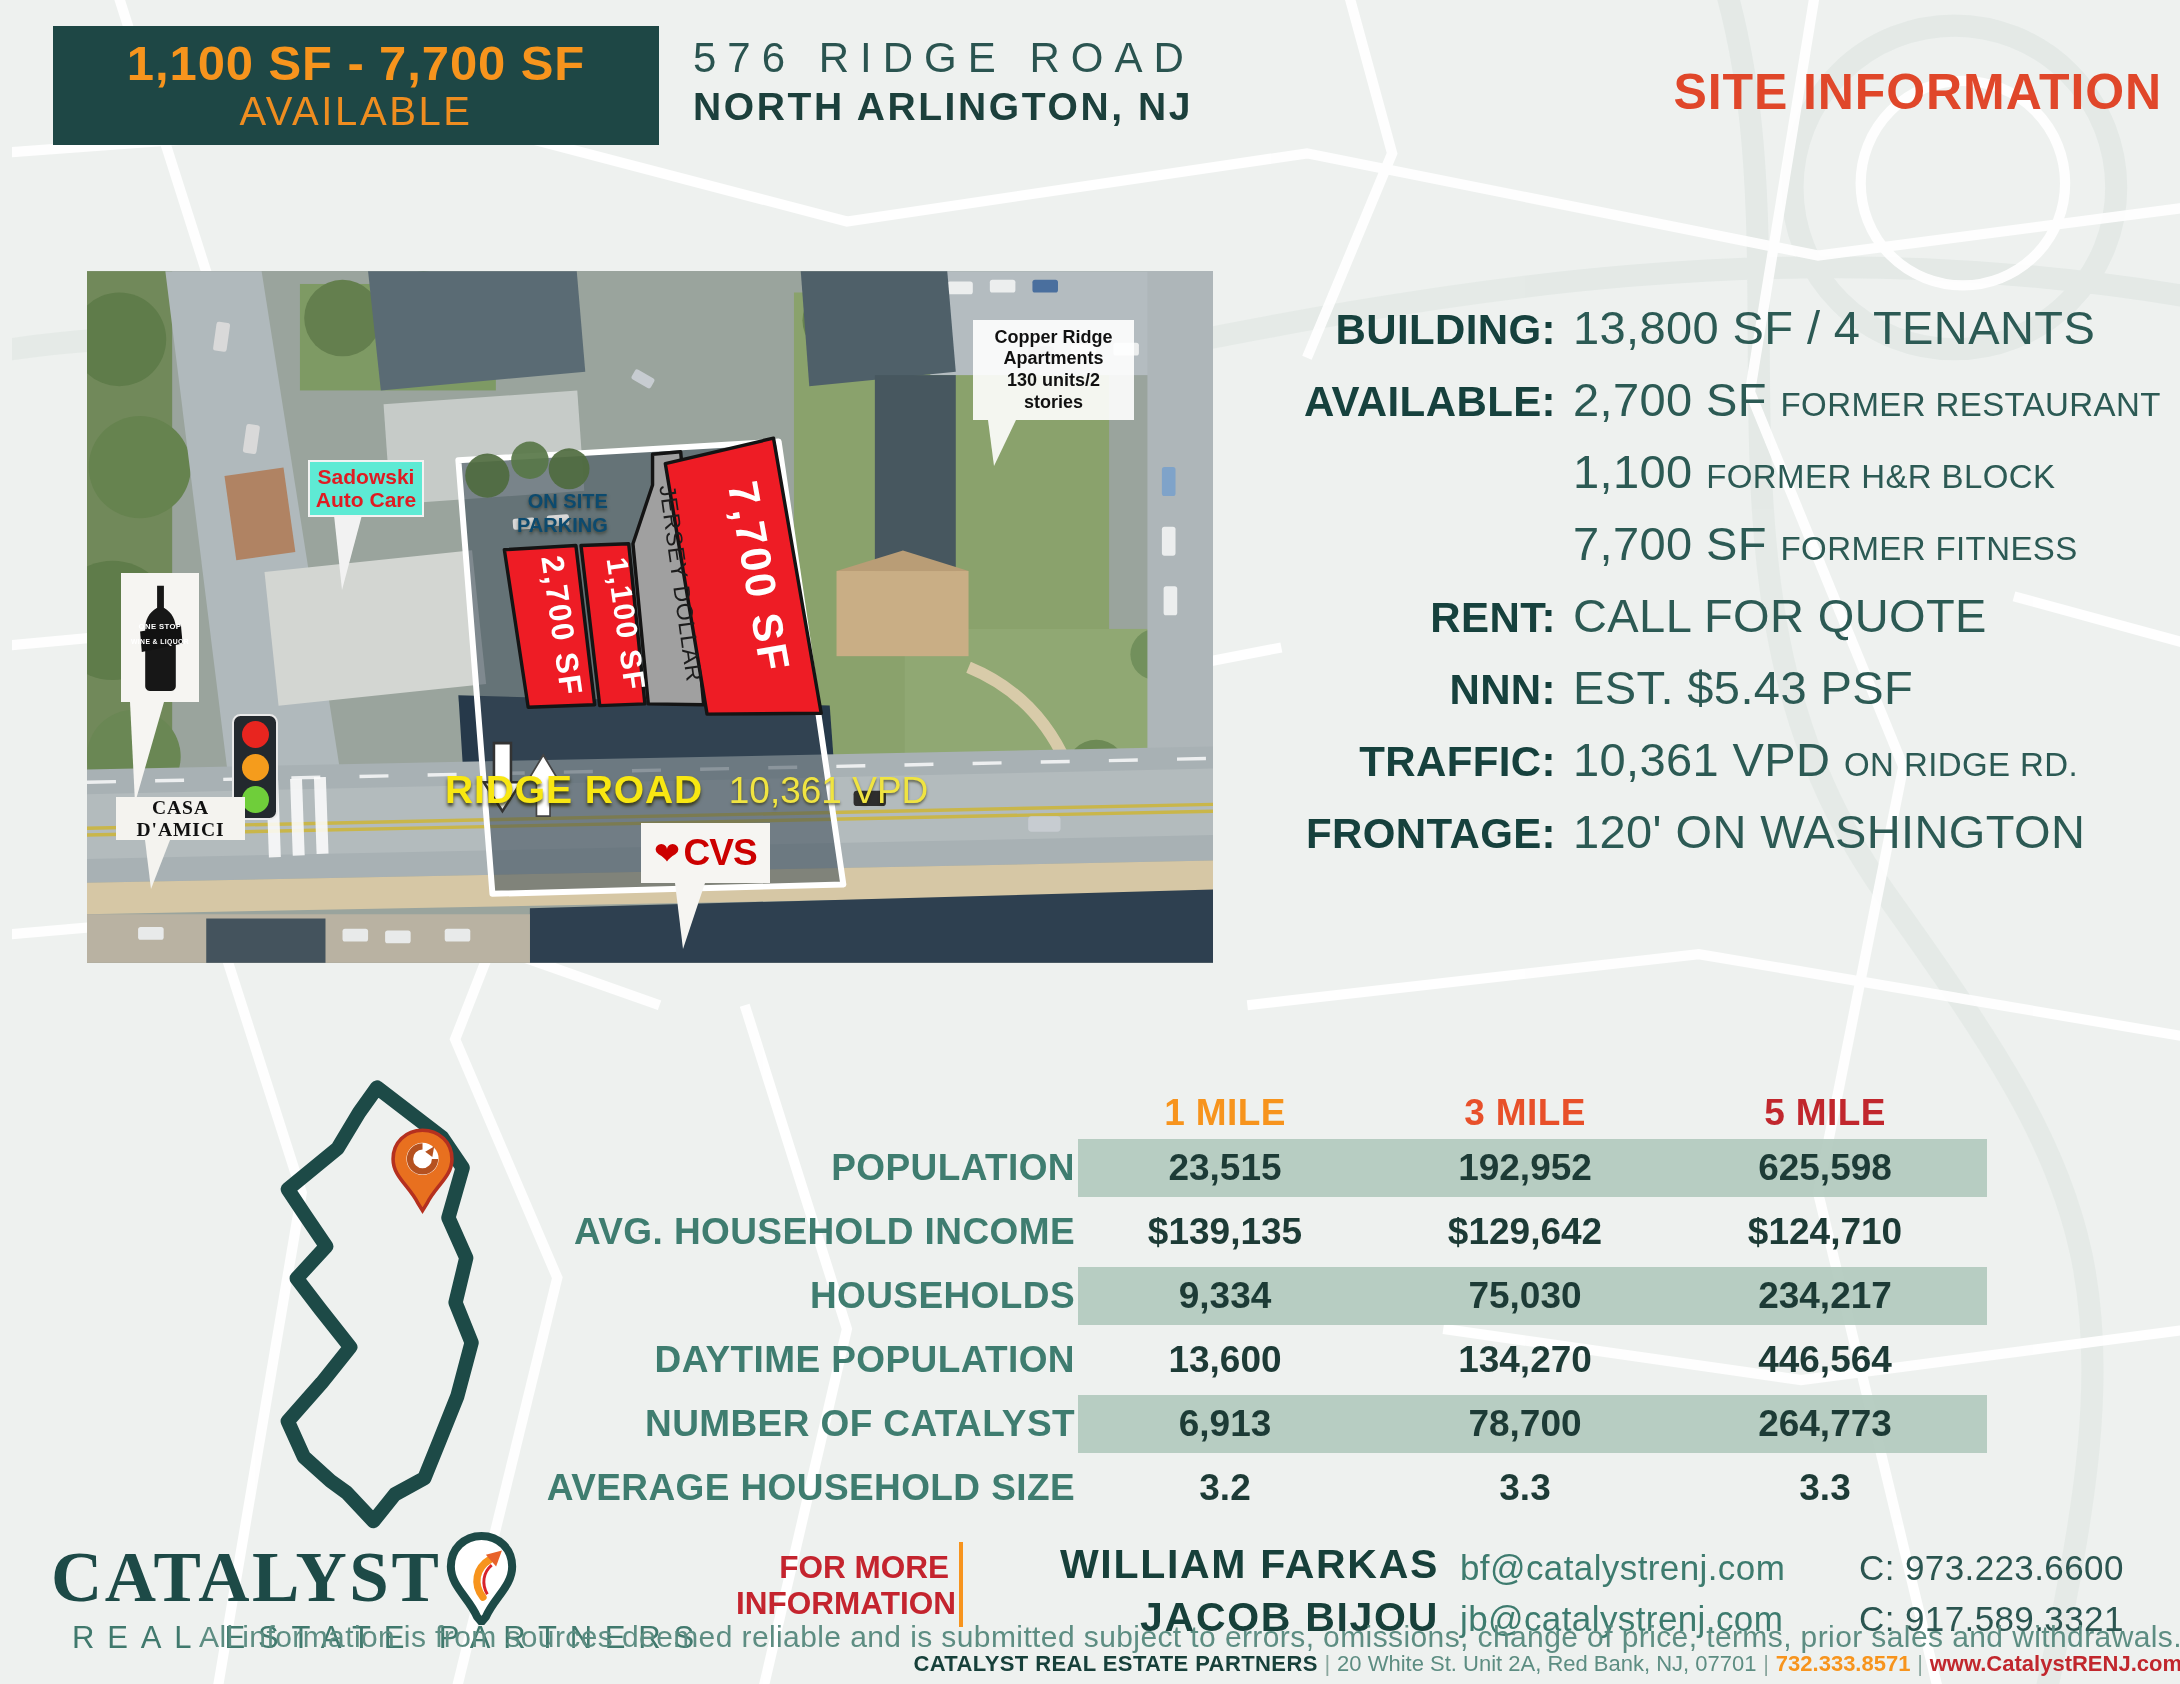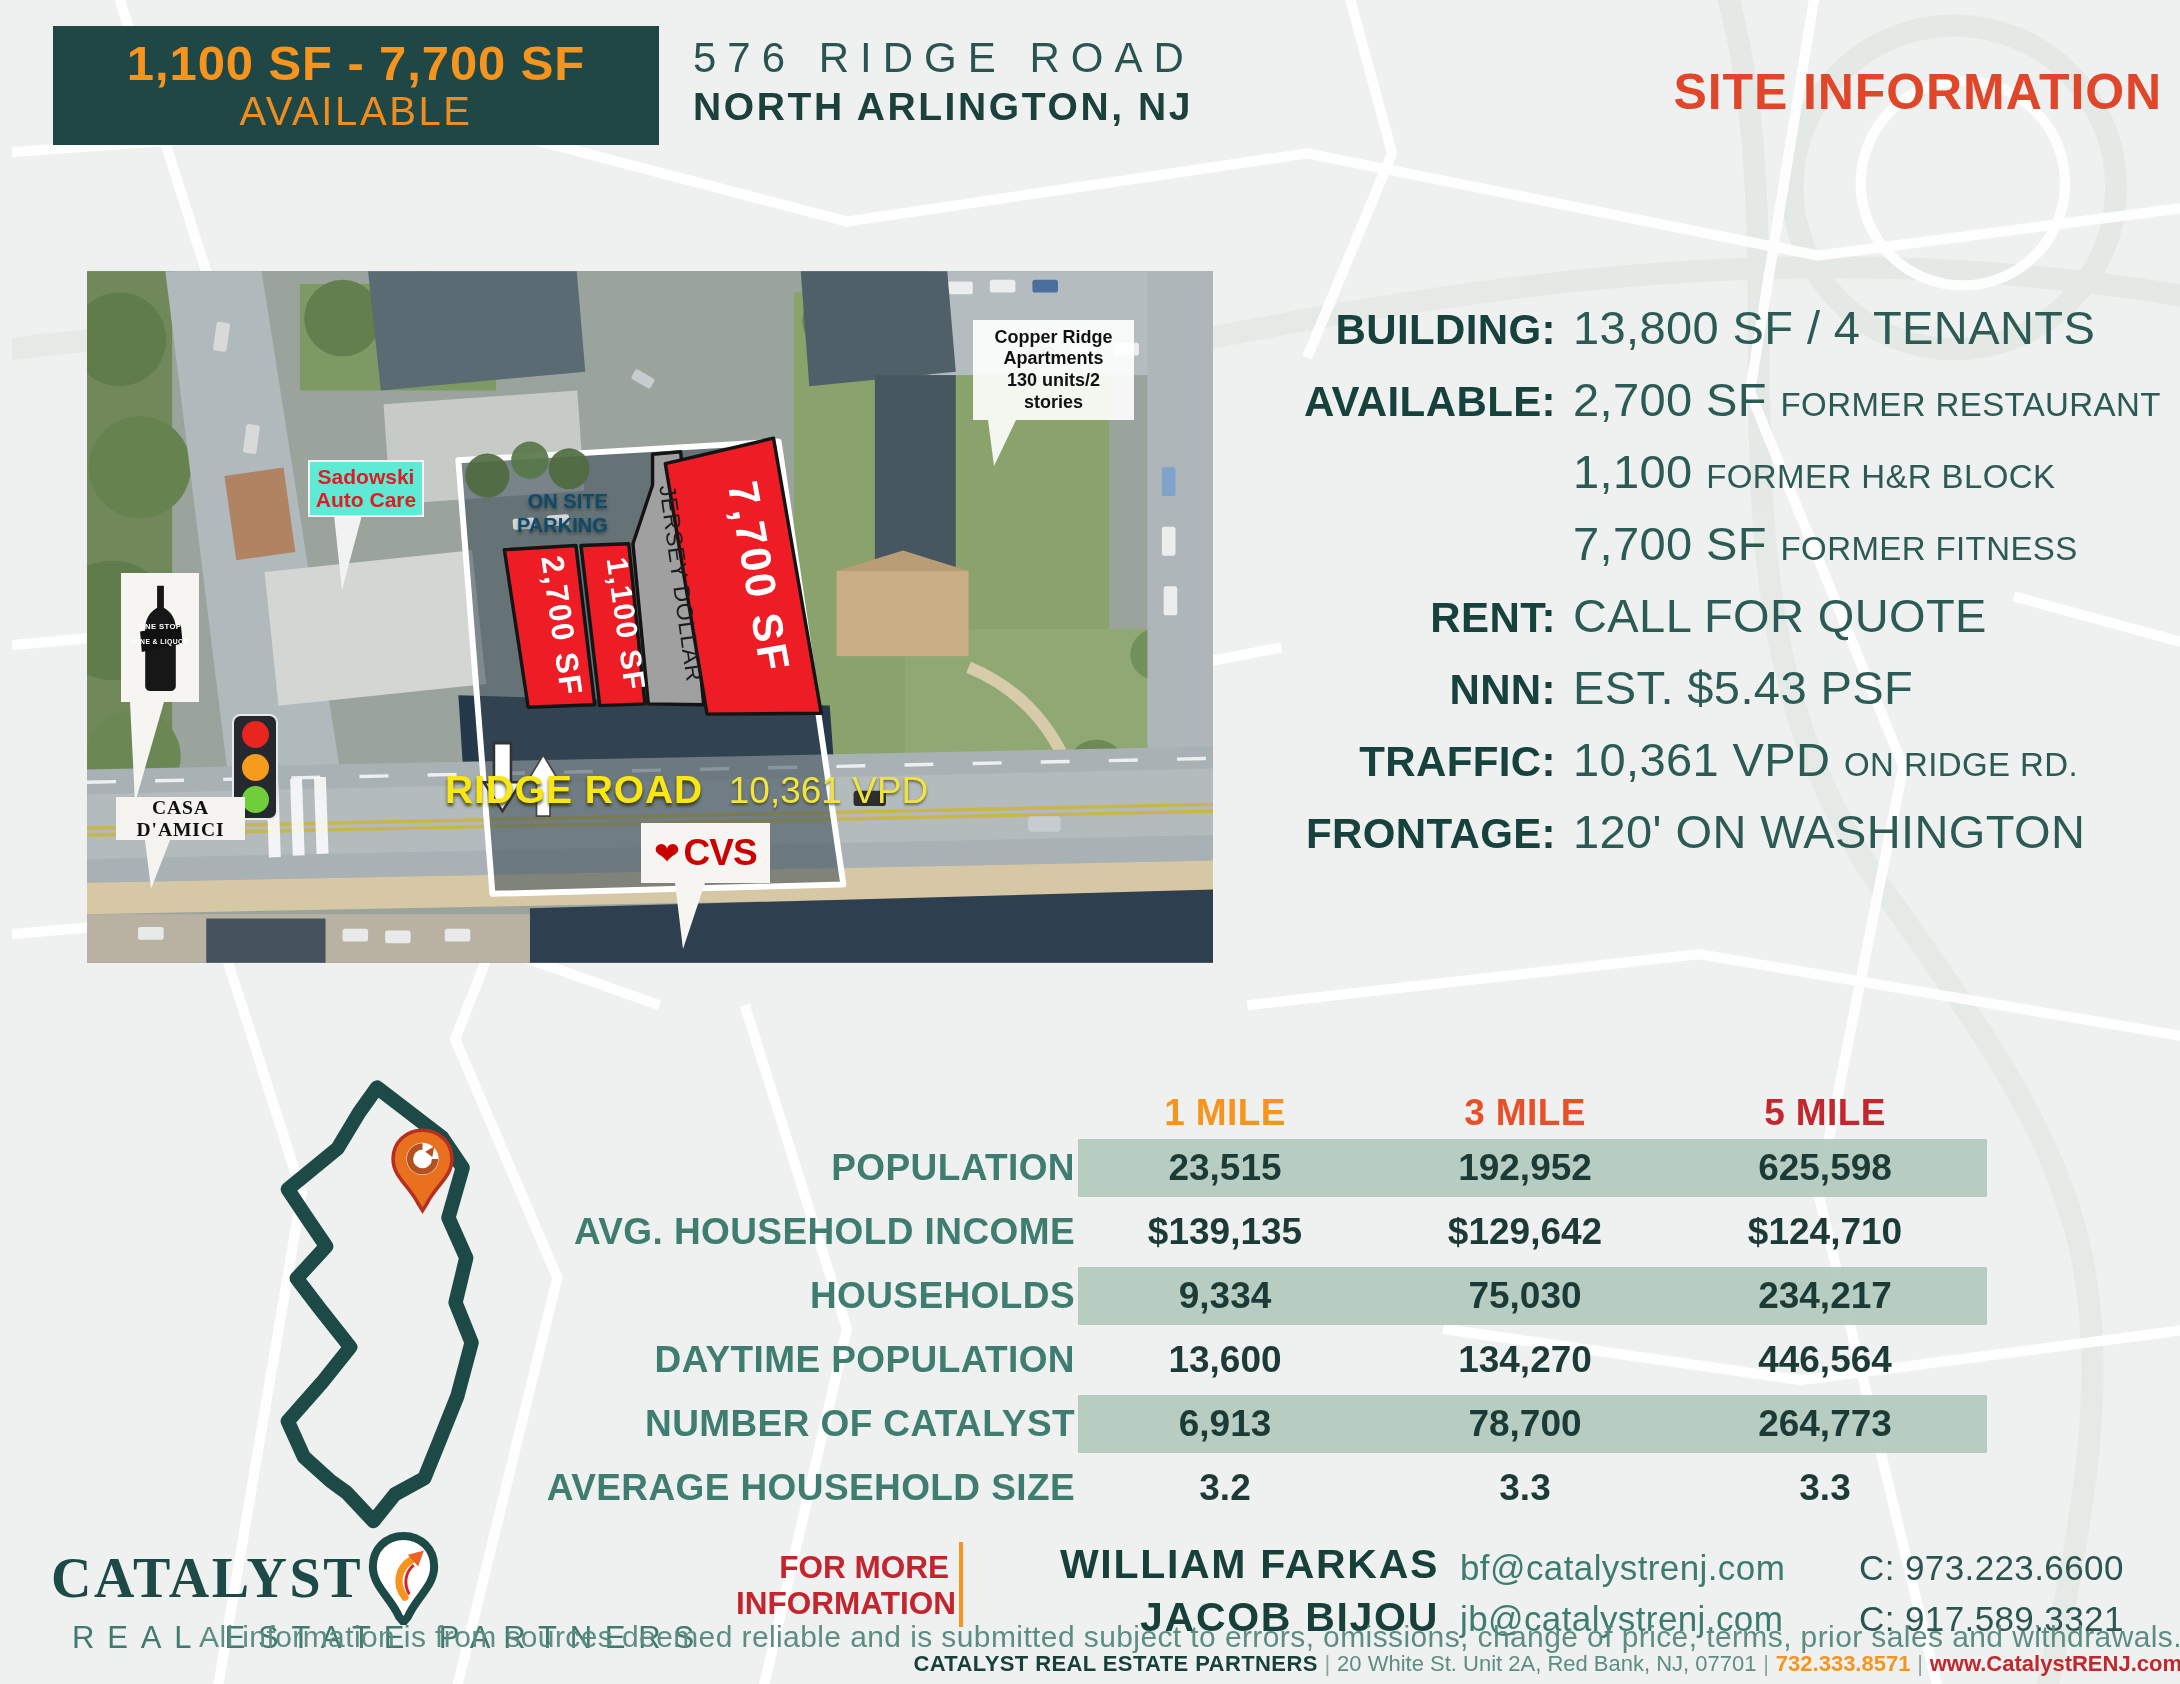--- a/index.html
+++ b/index.html
@@ -63,21 +63,21 @@
   .demo-head .col { width:300px; text-align:center; font-size:37px; font-weight:800; letter-spacing:0.4px; }
   .demo-row { position:relative; display:flex; align-items:center; height:64px; }
   .demo-row .band { position:absolute; left:555px; right:-12px; top:2.6px; bottom:2.6px; background:rgba(176,201,188,0.9); z-index:0; }
   .demo-row .lab { width:552px; text-align:right; font-size:37px; font-weight:700; color:#3f7d70; letter-spacing:0.4px; z-index:1; }
   .demo-row .val { width:300px; text-align:center; font-size:37px; font-weight:800; color:#1d3b36; z-index:1; }
 
   .njmap { left:228px; top:1075px; }
 
   
   .logo { left:39px; top:1530px; display:flex; align-items:center; }
-  .logo .word { font-family:"Liberation Serif", serif; font-size:56px; font-weight:700; color:#1d4a47; letter-spacing:2.6px; line-height:1; }
+  .logo .word { font-family:"Liberation Serif", serif; font-size:71px; font-weight:700; color:#1d4a47; letter-spacing:2.6px; line-height:1; }
   .logo-sub { left:60px; top:1620px; font-size:31px; color:#40796d; letter-spacing:12.8px; }
   .moreinfo { left:724px; top:1549px; width:213px; text-align:right; font-size:31.5px; font-weight:800; color:#c4242e; line-height:1.15; }
   .vdivider { left:947px; top:1542px; width:4.3px; height:85px; background:#f7941d; }
   .names { left:963px; top:1538px; width:464px; text-align:right; font-size:41px; font-weight:700; color:#17403a; letter-spacing:1.7px; line-height:1.3; }
   .emails { left:1448px; top:1543px; font-size:35px; color:#3d7b6e; line-height:1.45; letter-spacing:0.4px; }
   .phones { left:1847px; top:1543px; font-size:35px; color:#2b5550; line-height:1.45; letter-spacing:0.4px; }
   .disc1 { left:0; top:1620px; width:2170px; text-align:right; font-size:30px; color:#5d8d82; letter-spacing:0.4px; }
   .disc2 { left:0; top:1651px; width:2170px; text-align:right; font-size:22px; color:#5d8d82; }
   .disc2 .brand { font-weight:800; color:#17403a; letter-spacing:0.4px; }
   .disc2 .phone { font-weight:800; color:#f7941d; }

